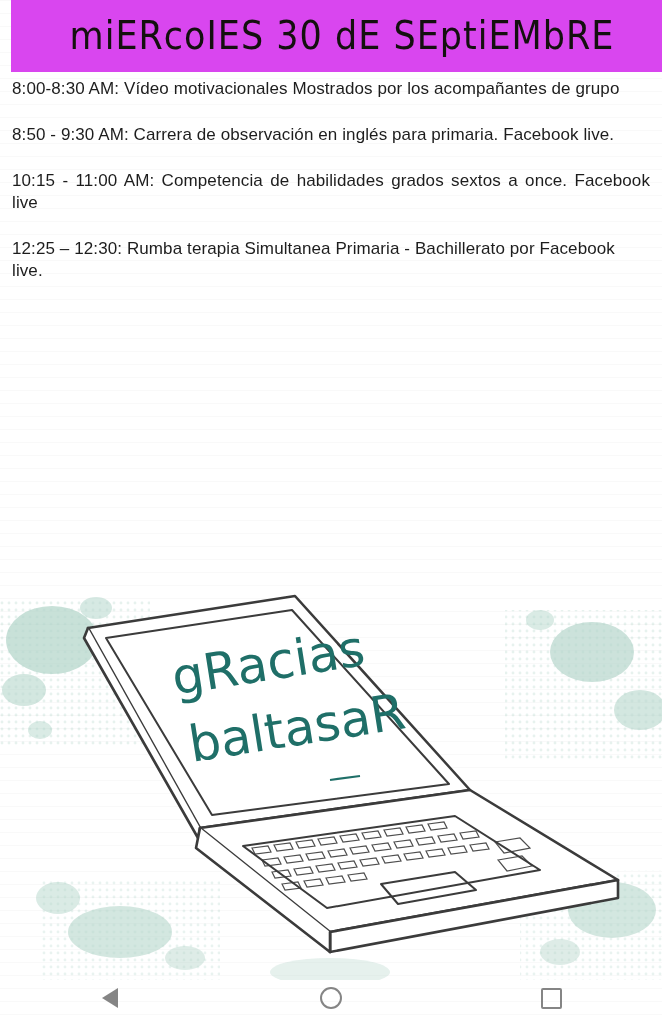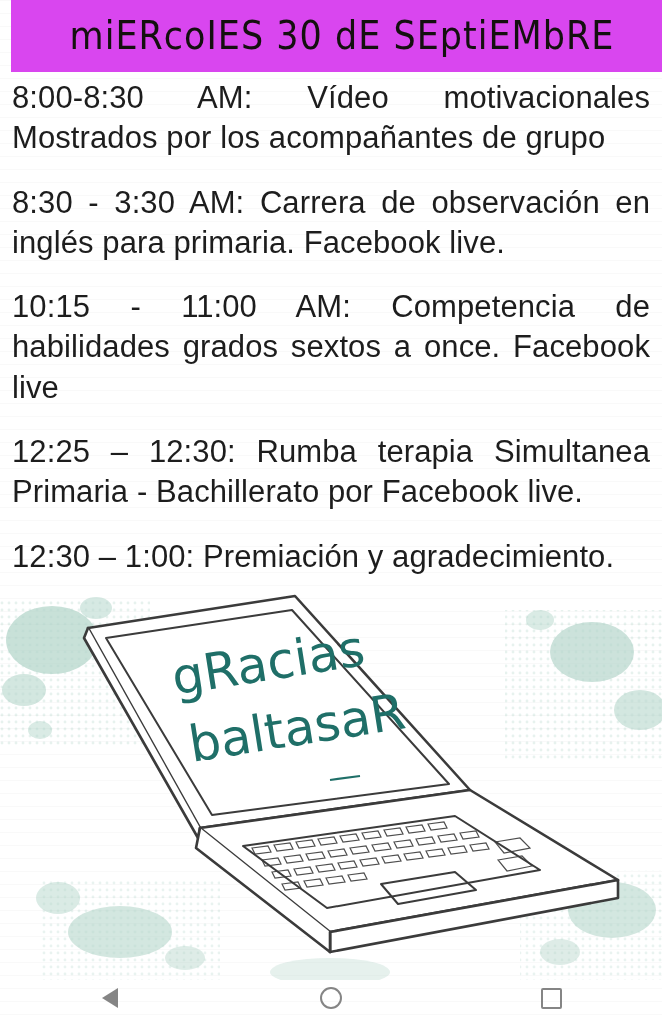--- a/index.html
+++ b/index.html
@@ -62,21 +62,21 @@
   }
 
   
   .schedule {
     position: absolute;
     left: 12px;
     top: 78px;
     width: 638px;
   }
   .entry {
-    font-size: 31px;
+    font-size: 17px;
     line-height: 1.30;
     color: #1d1d1d;
     text-align: justify;
     margin: 0 0 24px 0;
     letter-spacing: 0.1px;
   }
   .entry:last-child {
     text-align: left;
     margin-bottom: 0;
   }
@@ -142,24 +142,23 @@
 <div class="paper-texture"></div>
 
 <div class="page">
 
   <div class="title-band">
     <div class="title-text">miERcoIES 30 dE SEptiEMbRE</div>
   </div>
 
   <div class="schedule">
     <p class="entry">8:00-8:30 AM: Vídeo motivacionales Mostrados por los acompañantes de grupo</p>
-    <p class="entry">8:30 - 3:30 AM: Carrera de observación en inglés para primaria. Facebook live.</p>
+    <p class="entry">8:50 - 9:30 AM: Carrera de observación en inglés para primaria. Facebook live.</p>
     <p class="entry">10:15 - 11:00 AM: Competencia de habilidades grados sextos a once. Facebook live</p>
     <p class="entry">12:25 – 12:30: Rumba terapia Simultanea Primaria - Bachillerato por Facebook live.</p>
-    <p class="entry no-justify">12:30 – 1:00: Premiación y agradecimiento.</p>
   </div>
 
   <div class="illustration">
     <svg viewBox="0 0 662 400" xmlns="http://www.w3.org/2000/svg">
       <defs>
         <pattern id="dots" width="7" height="7" patternUnits="userSpaceOnUse">
           <circle cx="2" cy="2" r="1.4" fill="#a8cfc2" opacity="0.75"></circle>
         </pattern>
       </defs>
 

